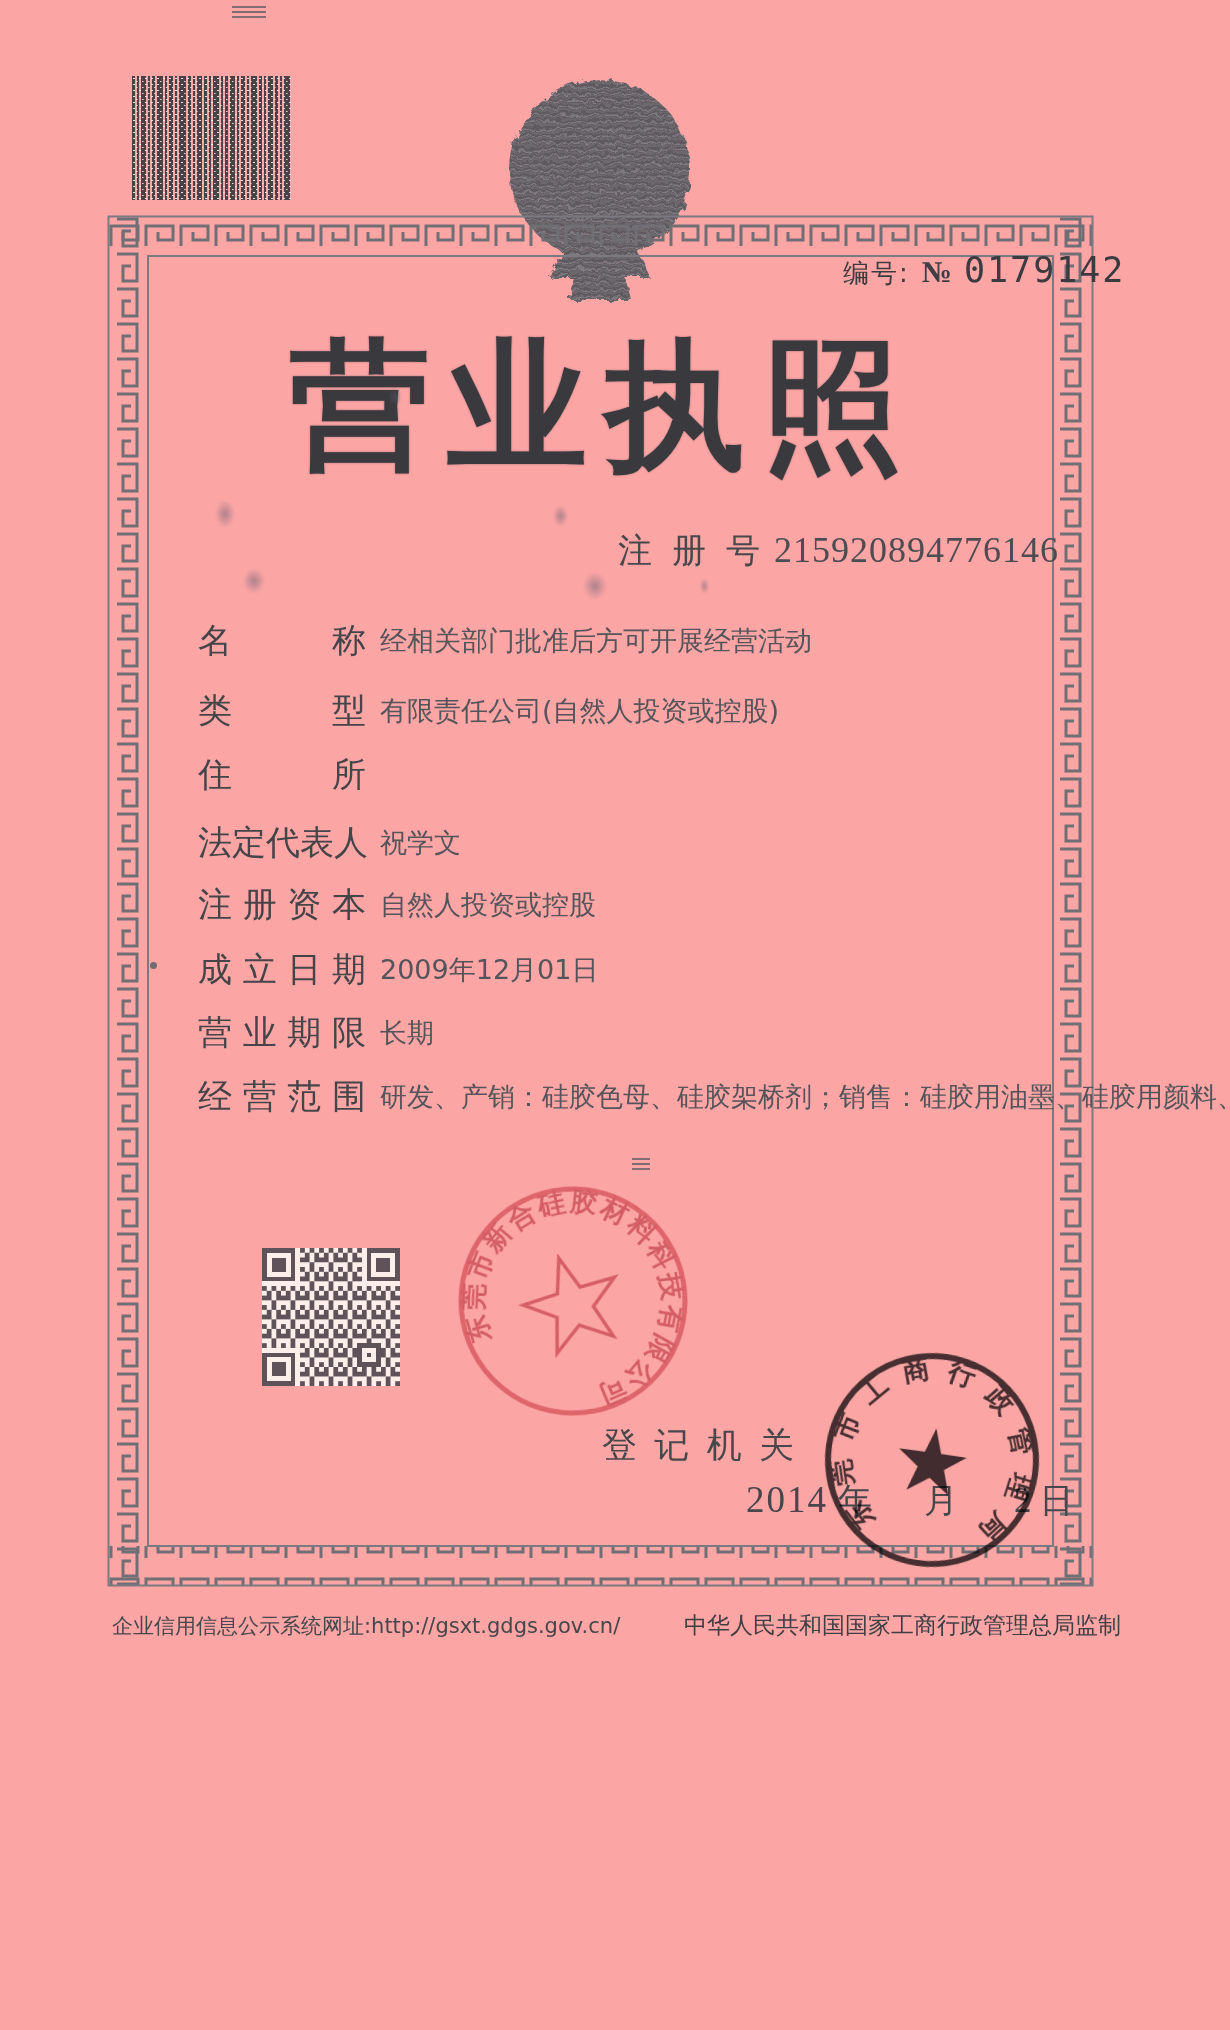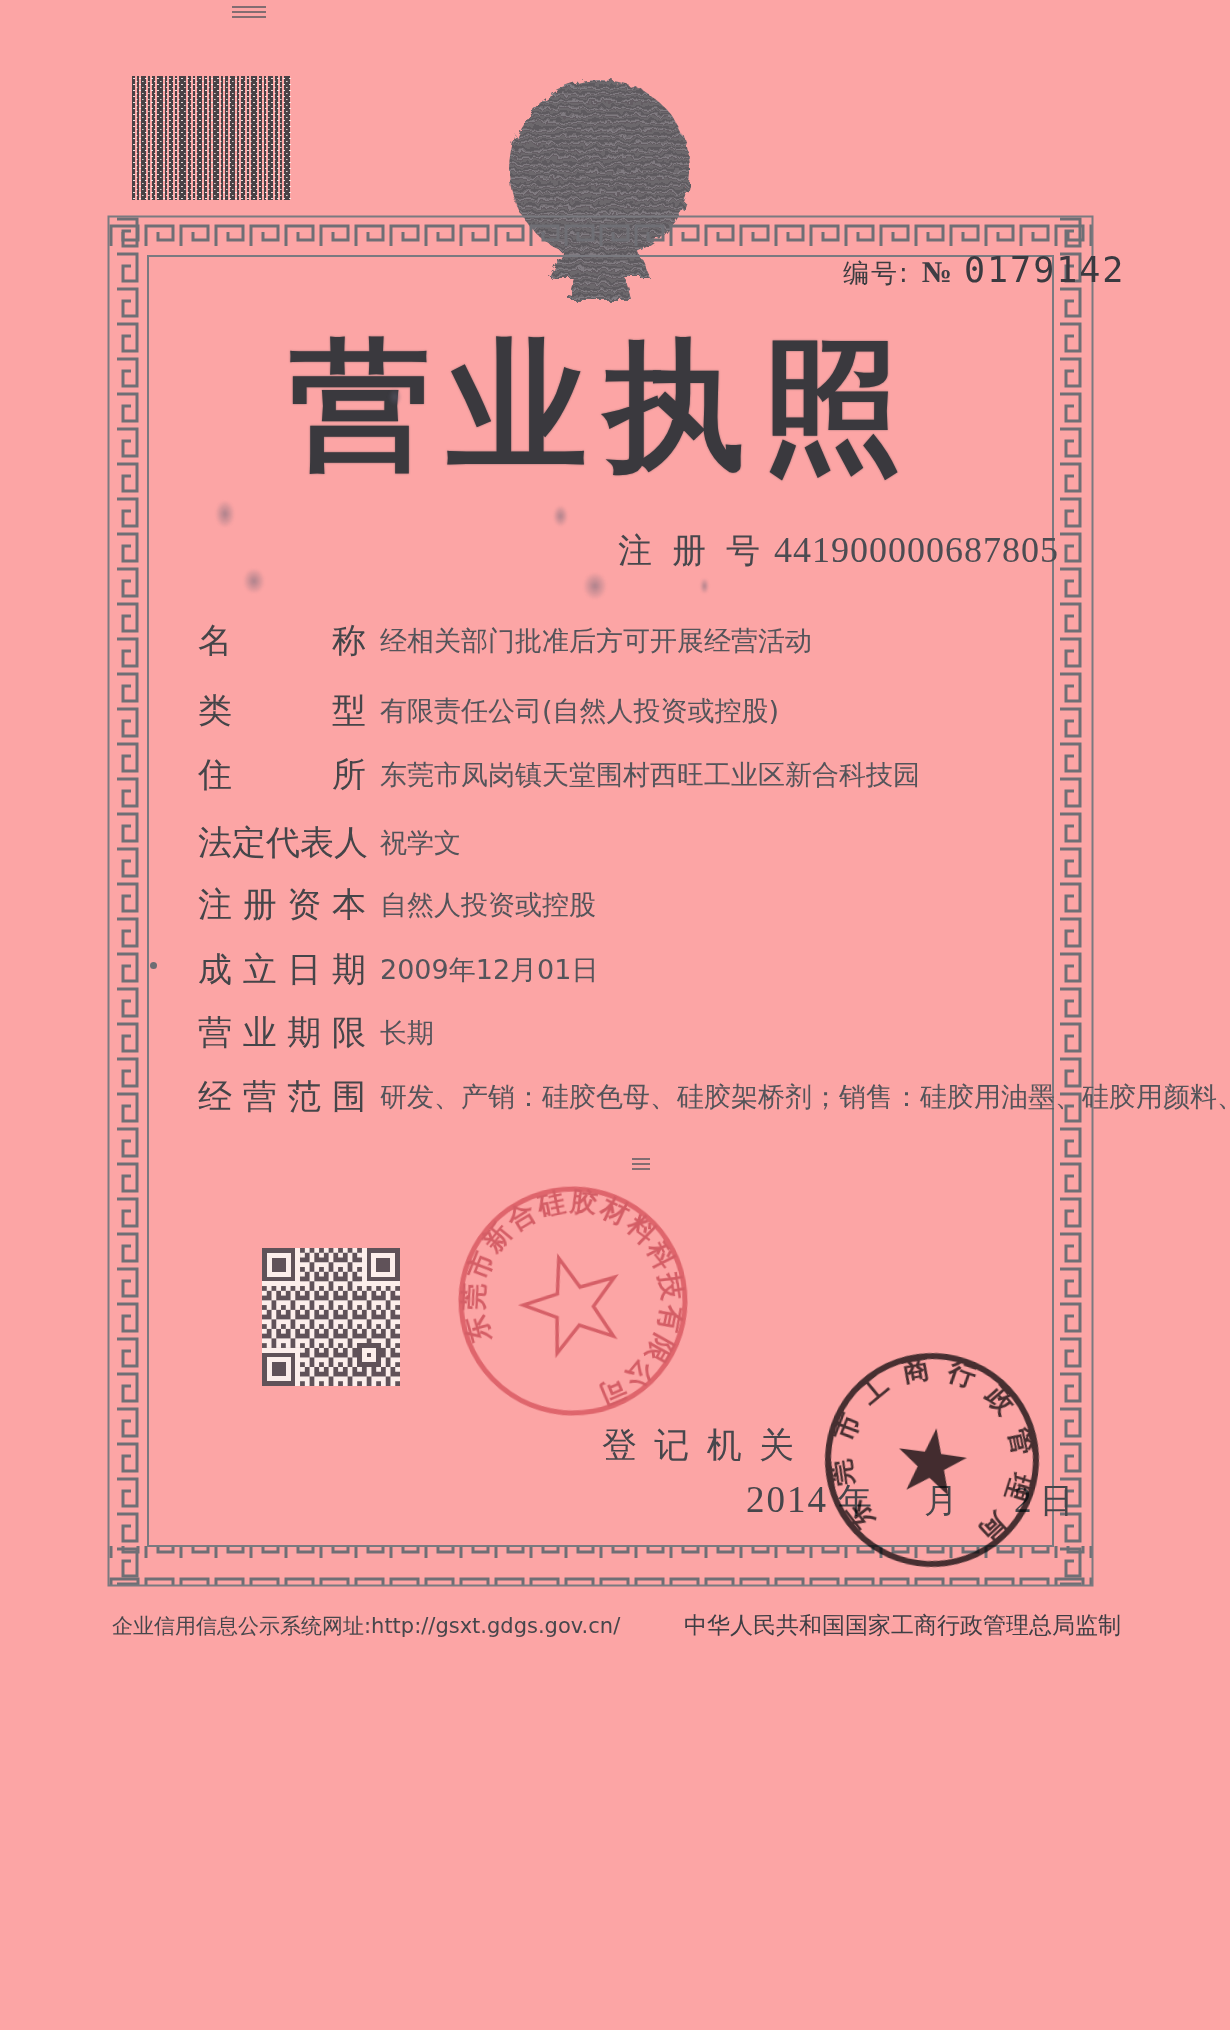--- a/index.html
+++ b/index.html
@@ -154,21 +154,21 @@
       <span>执</span>
       <span>照</span>
     </div>
 
   <div class="abs regline">
     <div class="lab">
         <span>注</span>
         <span>册</span>
         <span>号</span>
       </div>
-    <div class="num">441900000687805</div>
+    <div class="num">215920894776146</div>
   </div>
 
   <div class="row" style="top:618px">
     <div class="lab">
         <span>名</span>
         <span>称</span>
       </div>
     <div class="val">经相关部门批准后方可开展经营活动</div>
   </div>
   <div class="row" style="top:688px">
@@ -176,21 +176,20 @@
         <span>类</span>
         <span>型</span>
       </div>
     <div class="val">有限责任公司(自然人投资或控股)</div>
   </div>
   <div class="row" style="top:752px">
     <div class="lab">
         <span>住</span>
         <span>所</span>
       </div>
-    <div class="val">东莞市凤岗镇天堂围村西旺工业区新合科技园</div>
   </div>
   <div class="row" style="top:820px">
     <div class="lab">
         <span>法</span>
         <span>定</span>
         <span>代</span>
         <span>表</span>
         <span>人</span>
       </div>
     <div class="val">祝学文</div>

